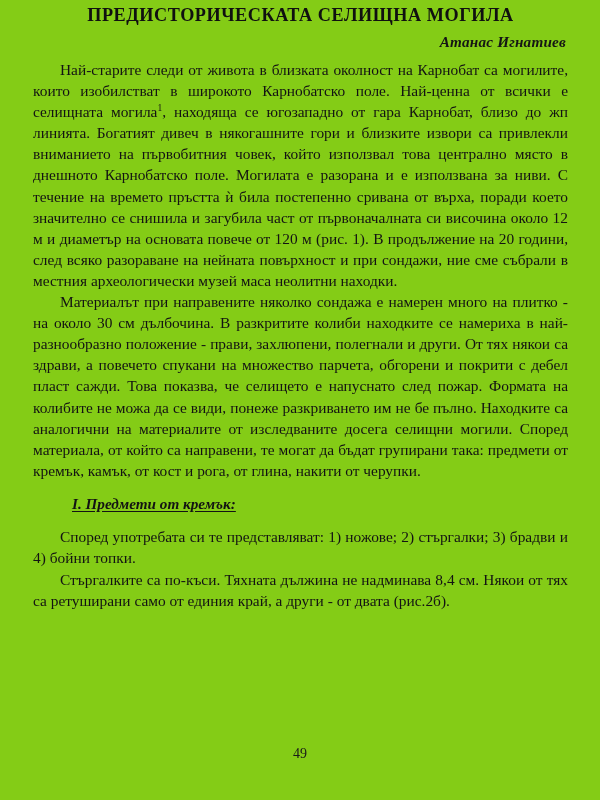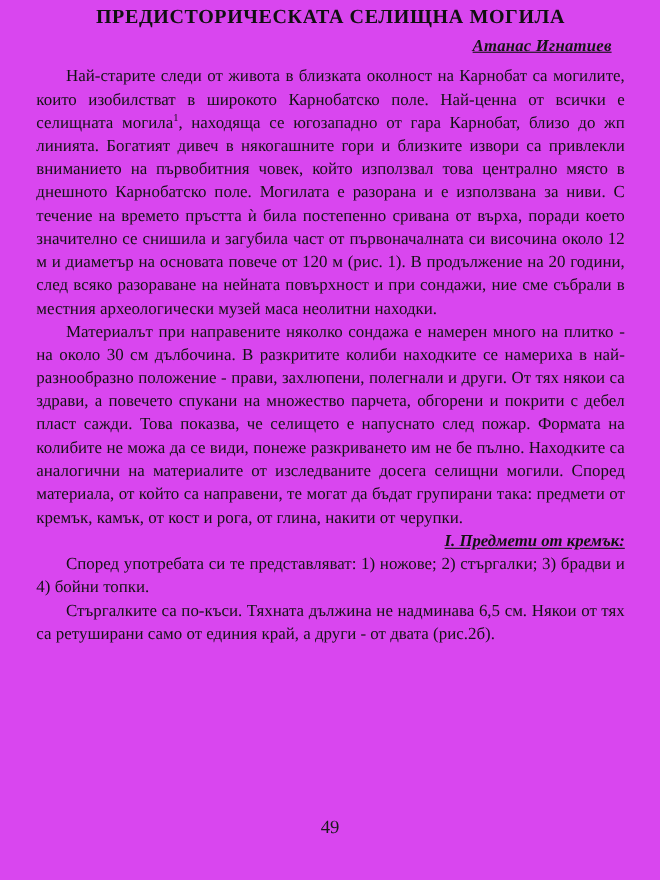--- a/index.html
+++ b/index.html
@@ -14,21 +14,21 @@
     color: #141414;
     overflow: hidden;
   }
 
   .page {
     position: relative;
     width: 600px;
     height: 800px;
     box-sizing: border-box;
     padding: 4px 32px 0 33px;
-    background: #d946ef;
+    background: #84cc16;
   }
 
   
   .title-block {
     text-align: center;
     margin: 0;
     padding: 0;
   }
   .title-line {
     font-weight: bold;
@@ -39,70 +39,69 @@
     text-rendering: optimizeLegibility;
   }
 
   .author-line {
     text-align: right;
     font-style: italic;
     font-weight: bold;
     font-size: 15.2px;
     line-height: 20px;
     margin-top: 6px;
-    margin-right: 12px;
+    margin-right: 2px;
     color: #151515;
     letter-spacing: 0.2px;
-    text-decoration: underline;
   }
 
   
   .body-text {
     margin-top: 7px;
     font-size: 15.4px;
     line-height: 21.1px;
     text-align: justify;
     text-justify: inter-word;
     color: #131313;
     -webkit-hyphens: manual;
     hyphens: manual;
   }
   .body-text p {
     margin: 0;
     text-indent: 27px;
   }
 
   .section-heading {
-    margin: 0;
+    margin: 12px;
     text-indent: 27px;
     font-style: italic;
     font-weight: bold;
     font-size: 15.2px;
     line-height: 21.5px;
-    text-align: right;
+    text-align: left;
   }
   .section-heading span.u {
     text-decoration: underline;
     text-underline-offset: 1.5px;
   }
 
   sup.fn {
     font-size: 9.5px;
     vertical-align: super;
     line-height: 0;
   }
 
   
   .page-number {
     position: absolute;
     left: 0;
     right: 0;
     bottom: 38px;
     text-align: center;
-    font-size: 17px;
+    font-size: 14px;
     color: #1a1a1a;
   }
 </style>
 </head>
 <body>
 
 <div class="page">
 
   <div class="title-block">
     <div class="title-line">ПРЕДИСТОРИЧЕСКАТА СЕЛИЩНА МОГИЛА</div>
@@ -114,19 +113,19 @@
 
     <p><span>Най-старите следи от живота в близката околност на Карнобат са могилите, които изобилстват в широкото Карнобатско поле. Най-ценна от всички е селищната могила</span><sup class="fn">1</sup><span>, находяща се югозападно от гара Карнобат, близо до жп линията. Богатият дивеч в някогашните гори и близките извори са привлекли вниманието на първобитния човек, който използвал това централно място в днешното Карнобатско поле. Могилата е разорана и е използвана за ниви. С течение на времето пръстта ѝ била постепенно сривана от върха, поради което значително се снишила и загубила част от първоначалната си височина около 12 м и диаметър на основата повече от 120 м (рис. 1). В продължение на 20 години, след всяко разораване на нейната повърхност и при сондажи, ние сме събрали в местния археологически музей маса неолитни находки.</span></p>
 
     <p>Материалът при направените няколко сондажа е намерен много на плитко - на около 30 см дълбочина. В разкритите колиби находките се намериха в най-разнообразно положение - прави, захлюпени, полегнали и други. От тях някои са здрави, а повечето спукани на множество парчета, обгорени и покрити с дебел пласт сажди. Това показва, че селището е напуснато след пожар. Формата на колибите не можа да се види, понеже разкриването им не бе пълно. Находките са аналогични на материалите от изследваните досега селищни могили. Според материала, от който са направени, те могат да бъдат групирани така: предмети от кремък, камък, от кост и рога, от глина, накити от черупки.</p>
 
     <div class="section-heading"><span class="u">I. Предмети от кремък:</span></div>
 
     <p>Според употребата си те представляват: 1) ножове; 2) стъргалки; 3) брадви и 4) бойни топки.</p>
 
 
-    <p>Стъргалките са по-къси. Тяхната дължина не надминава 6,5 см. Някои от тях са ретуширани само от единия край, а други - от двата (рис.2б).</p>
+    <p>Стъргалките са по-къси. Тяхната дължина не надминава 8,4 см. Някои от тях са ретуширани само от единия край, а други - от двата (рис.2б).</p>
 
   </div>
 
   <div class="page-number">49</div>
 
 </div>
 
 </body></html>

